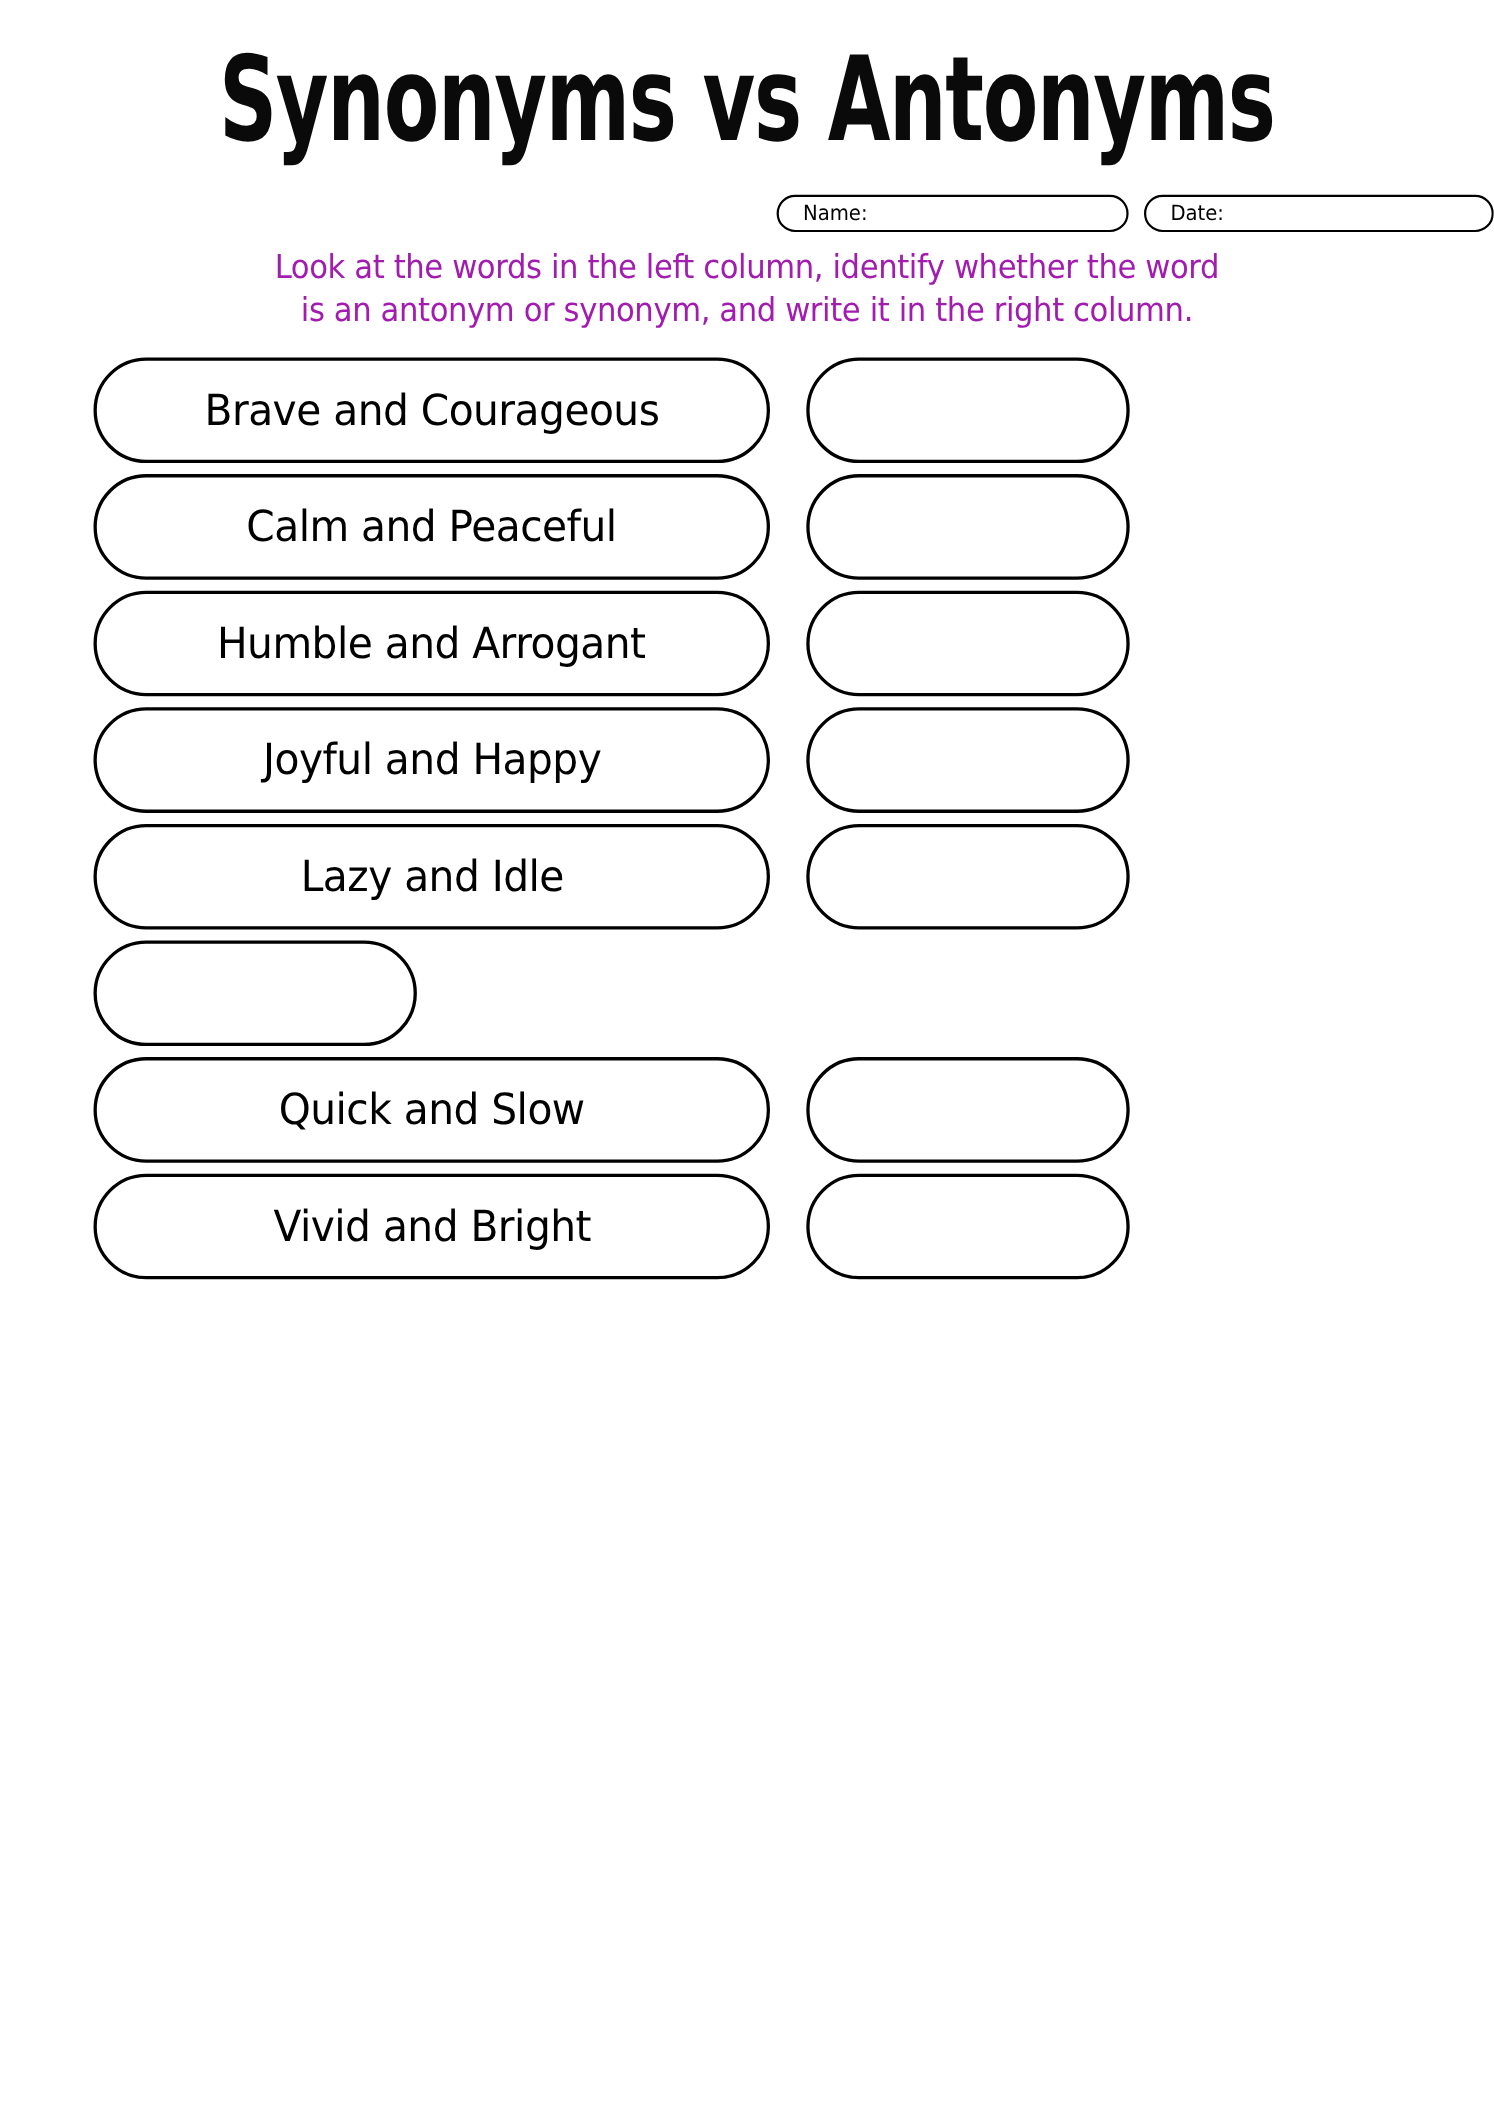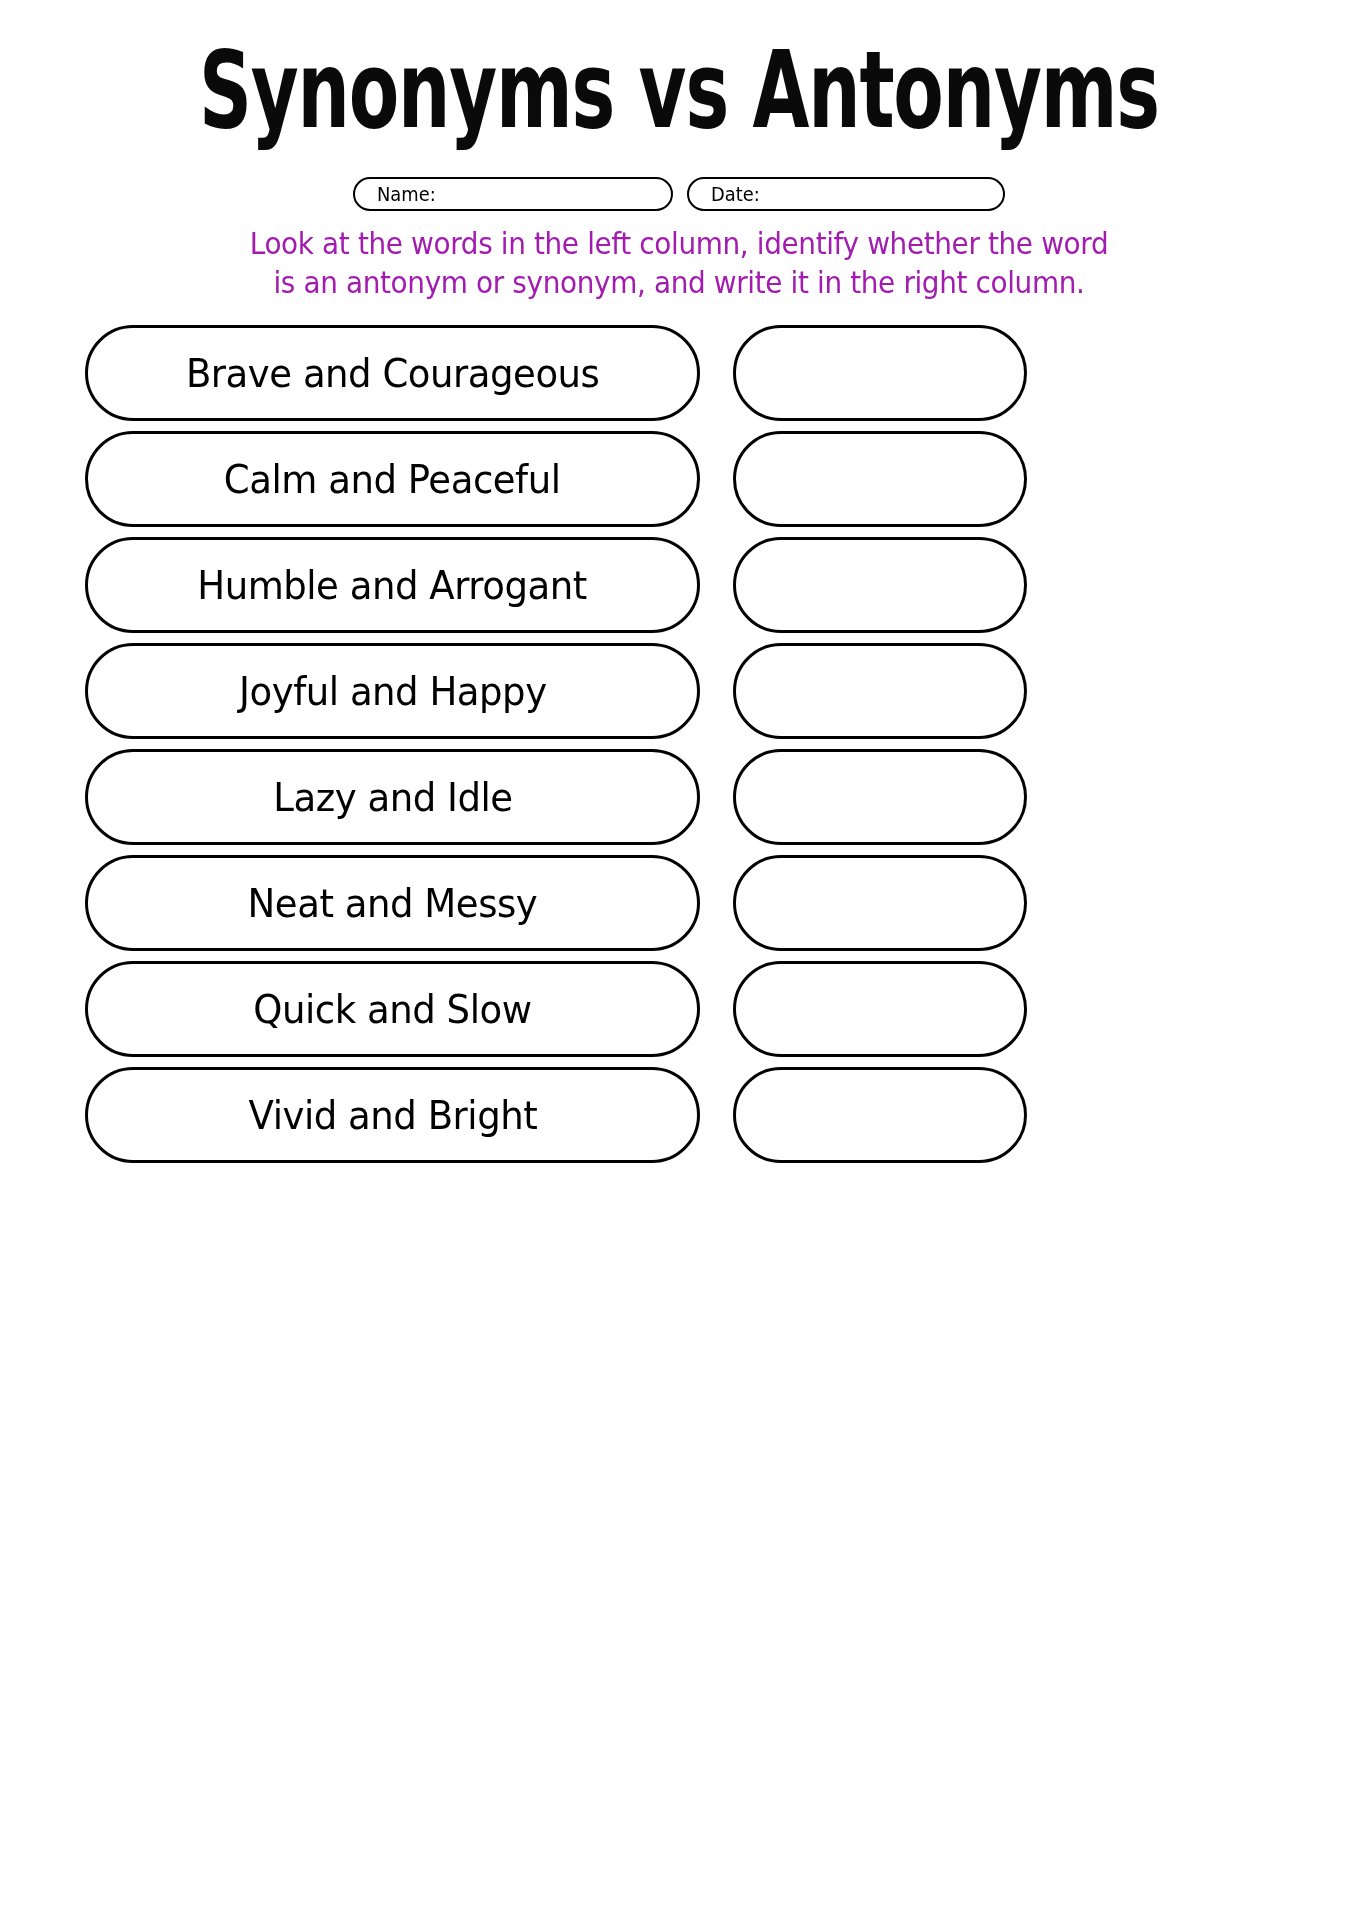--- a/index.html
+++ b/index.html
@@ -50,21 +50,21 @@
     white-space: nowrap;
   }
 
   
   .meta-row {
     position: absolute;
     top: 177px;
     left: 0;
     width: 1358px;
     display: flex;
-    justify-content: center;
+    justify-content: flex-end;
     align-items: center;
     gap: 14px;
   }
 
   .meta-field {
     box-sizing: border-box;
     height: 34px;
     border: 2.4px solid #000000;
     border-radius: 17px;
     background: #ffffff;
@@ -222,23 +222,20 @@
     <div class="pill-row">
       <div class="pill word-pill">
         <span class="pill-text">Lazy and Idle</span>
       </div>
       <div class="pill answer-pill">
         <span class="pill-text"></span>
       </div>
     </div>
 
     <div class="pill-row">
-      <div class="pill word-pill">
-        <span class="pill-text">Neat and Messy</span>
-      </div>
       <div class="pill answer-pill">
         <span class="pill-text"></span>
       </div>
     </div>
 
     <div class="pill-row">
       <div class="pill word-pill">
         <span class="pill-text">Quick and Slow</span>
       </div>
       <div class="pill answer-pill">

